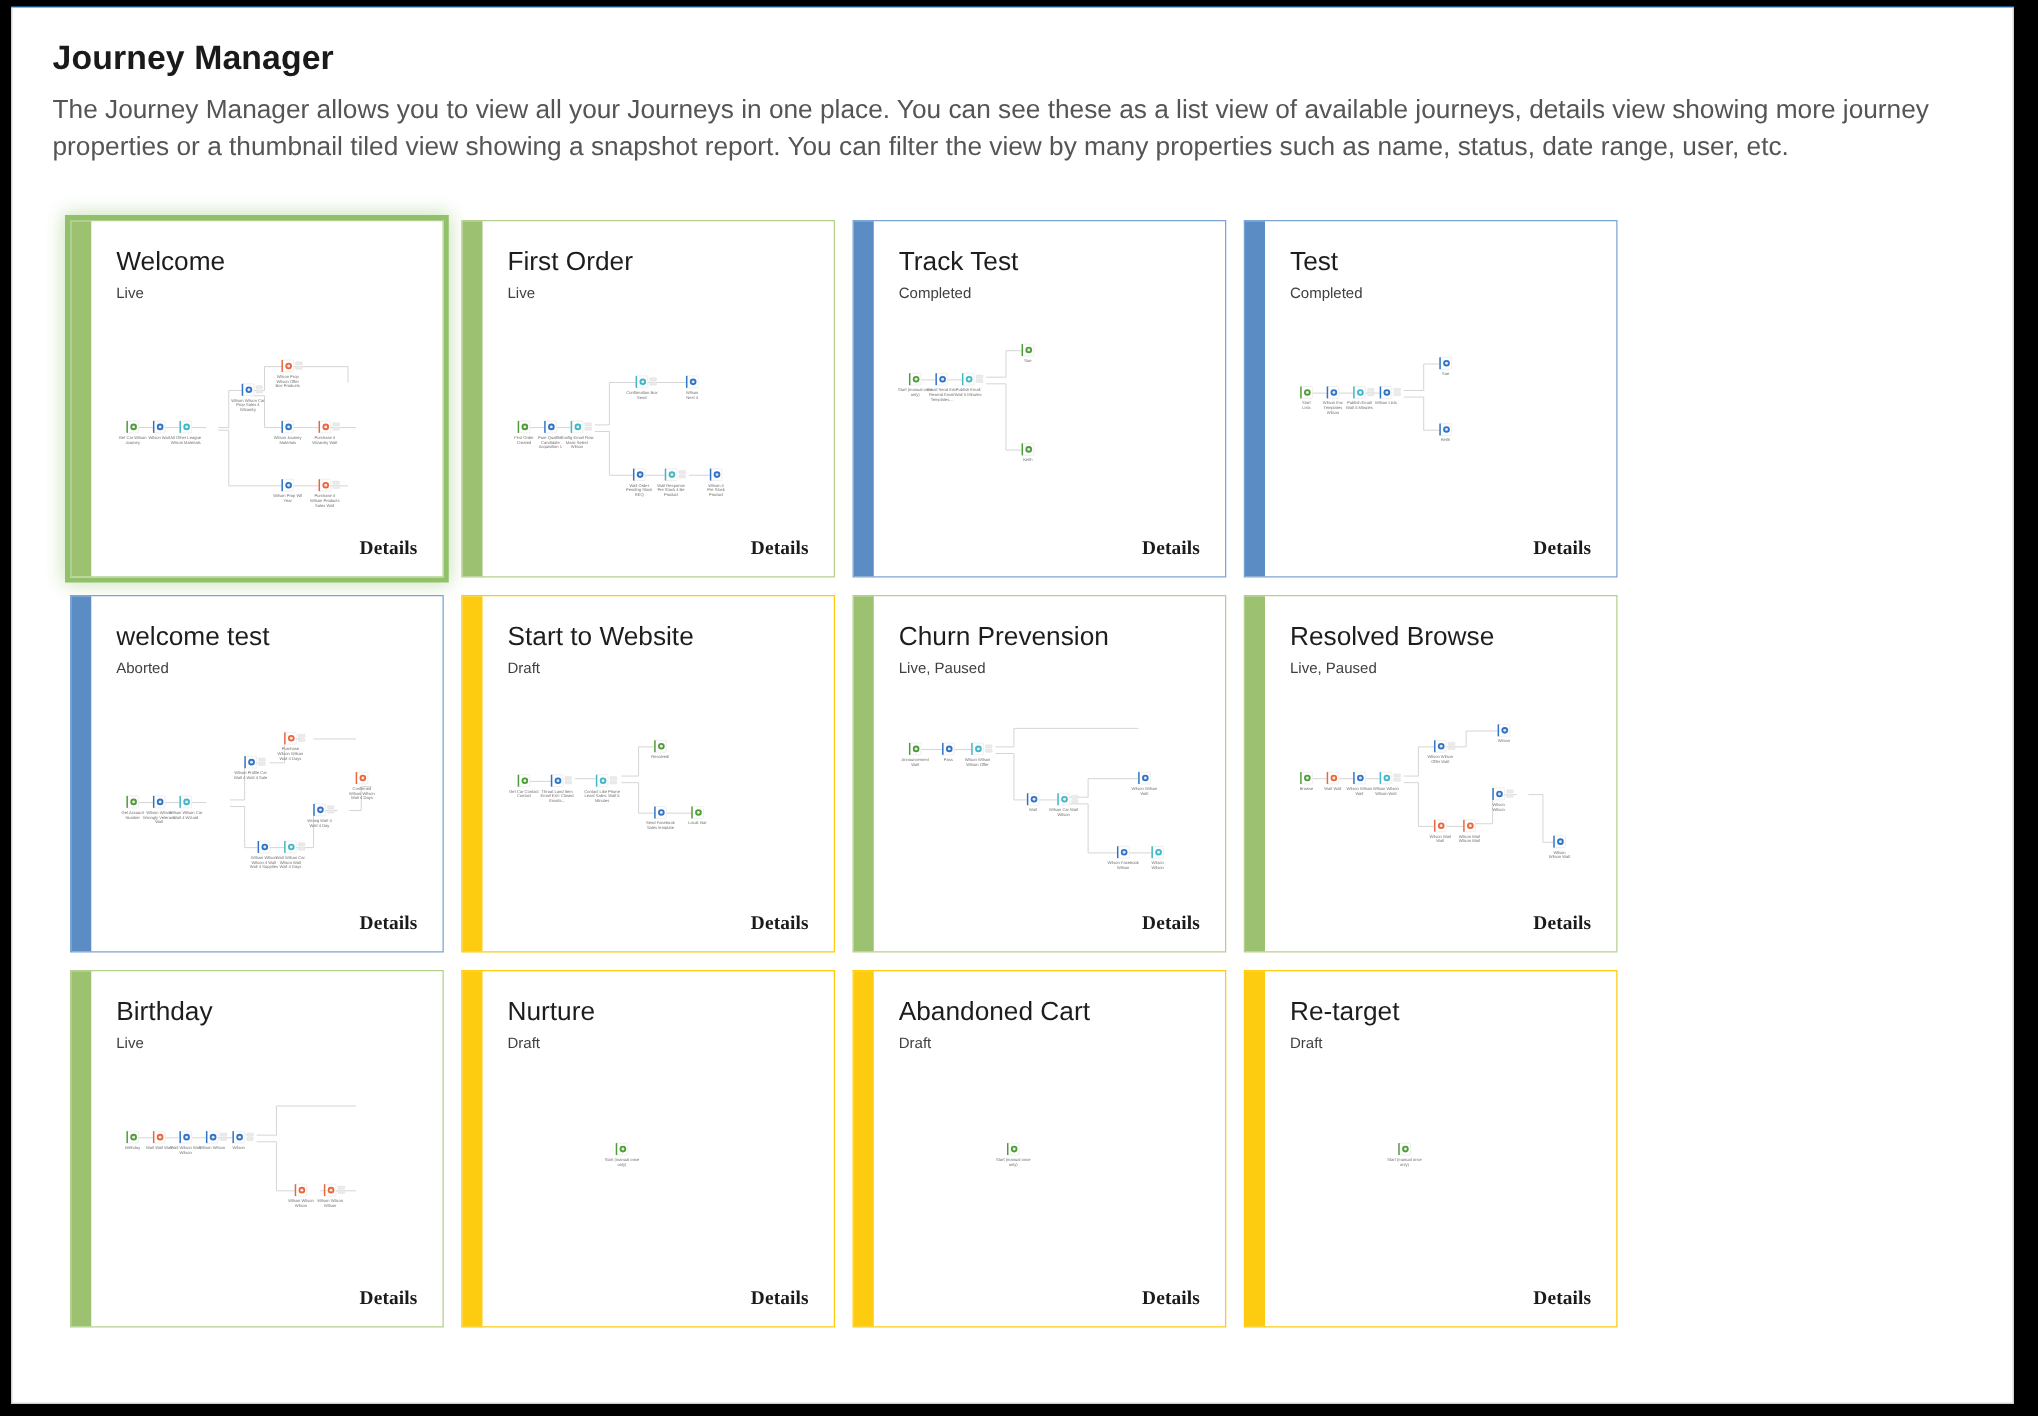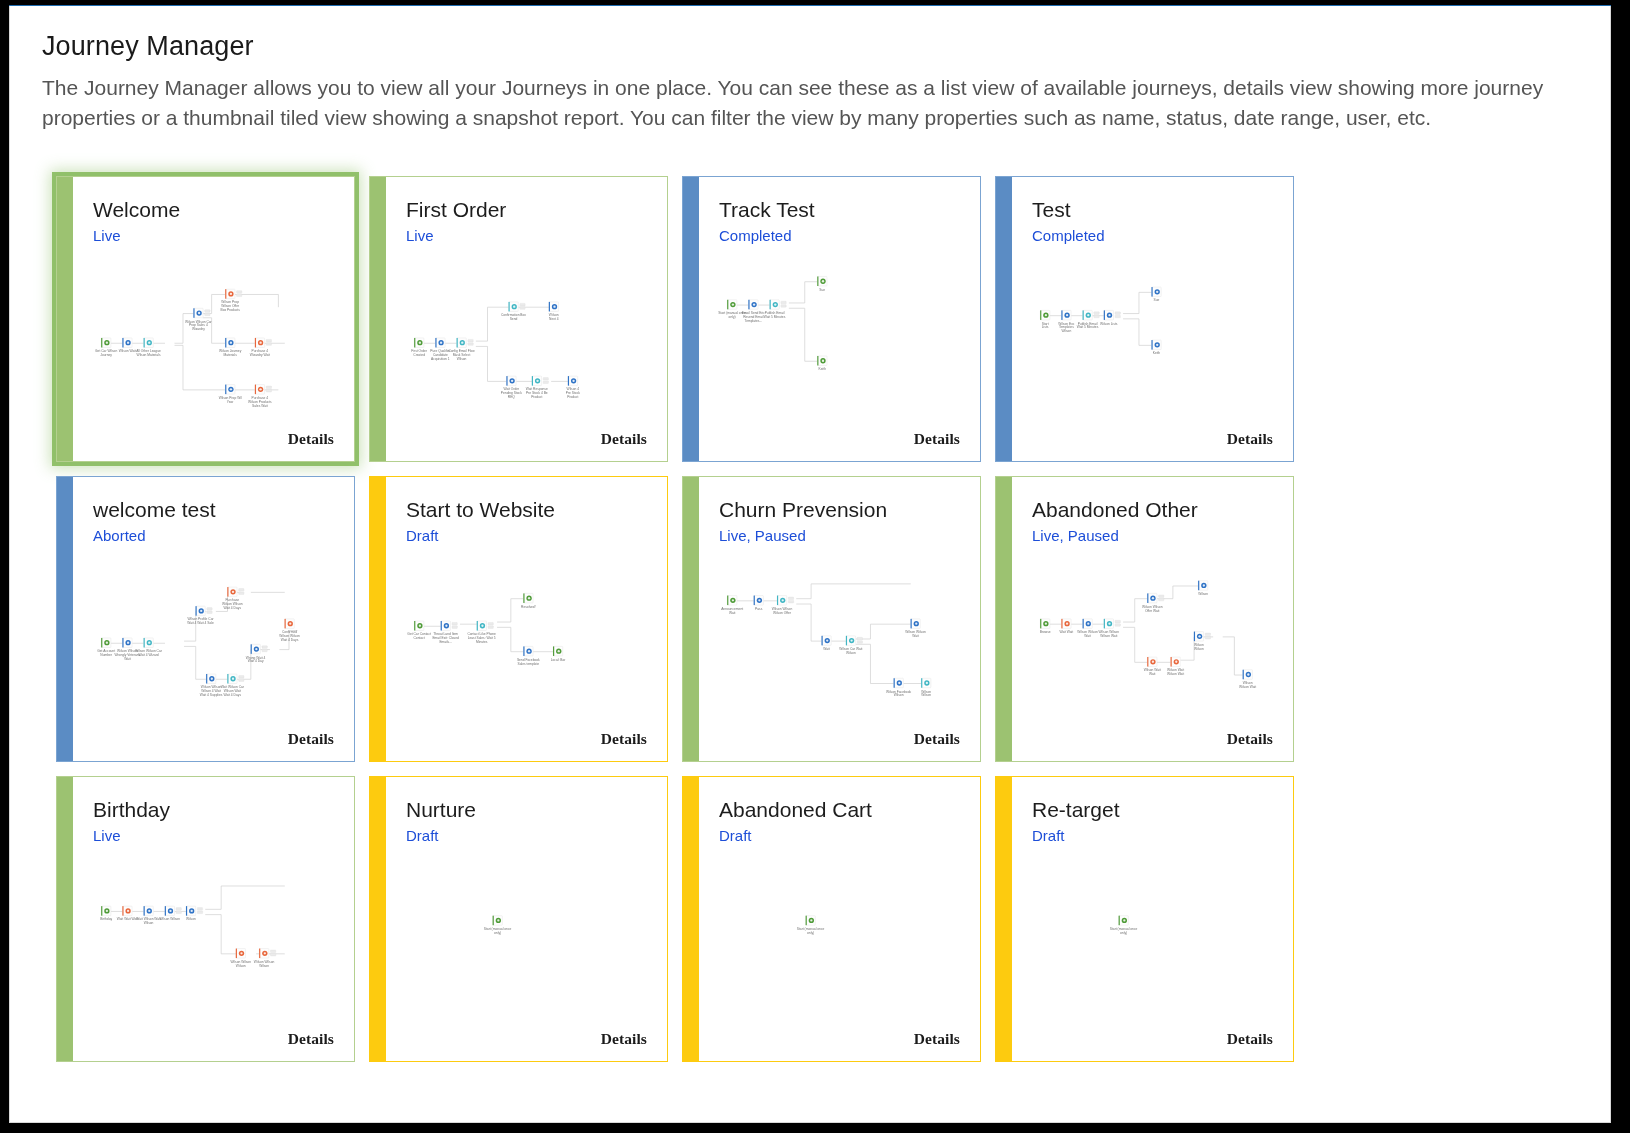--- a/index.html
+++ b/index.html
@@ -28,21 +28,21 @@
     width: 1602px; height: 3px;
     background: #1f6cb0;
   }
 
   
   #page-header {
     padding: 26px 30px 0 32px;
   }
   #page-title {
     font-size: 27px;
-    font-weight: 400;
+    font-weight: 700;
     color: #1a1a1a;
     letter-spacing: 0.1px;
     margin: 0 0 11px 0;
     line-height: 1.1;
   }
   #page-description {
     font-size: 21px;
     color: #555555;
     line-height: 1.42;
     max-width: 1520px;
@@ -104,22 +104,22 @@
     font-size: 21px;
     font-weight: 400;
     color: #1d1d1d;
     line-height: 1.2;
     margin: 0 0 5px 0;
     white-space: nowrap;
     overflow: hidden;
     text-overflow: ellipsis;
   }
   .card-status {
-    font-size: 15px;
-    color: #1d4ed8;
+    font-size: 12px;
+    color: #404040;
     line-height: 1.2;
     margin: 0;
   }
 
   .card-thumb {
     flex: 1 1 auto;
     position: relative;
     overflow: hidden;
     margin: 0 12px 0 20px;
   }
@@ -794,21 +794,21 @@
     </div>
 
     <div class="card-footer">
       <a class="details-link" href="#">Details</a>
     </div>
   </div>
       <div class="journey-card border-green">
     <div class="accent-bar accent-green"></div>
 
     <div class="card-body">
-      <div class="card-title">Abandoned Other</div>
+      <div class="card-title">Resolved Browse</div>
       <div class="card-status">Live, Paused</div>
     </div>
 
     <div class="card-thumb">
       <svg viewBox="0 0 250 145" width="100%" height="100%" preserveAspectRatio="xMidYMid meet">
 
     <path class="flow-line" d="M32,60 H43"></path>
             <path class="flow-line" d="M52,60 H63"></path>
             <path class="flow-line" d="M72,60 H83"></path>
     <path class="flow-line" d="M101,58 H112 V36 H124"></path>

